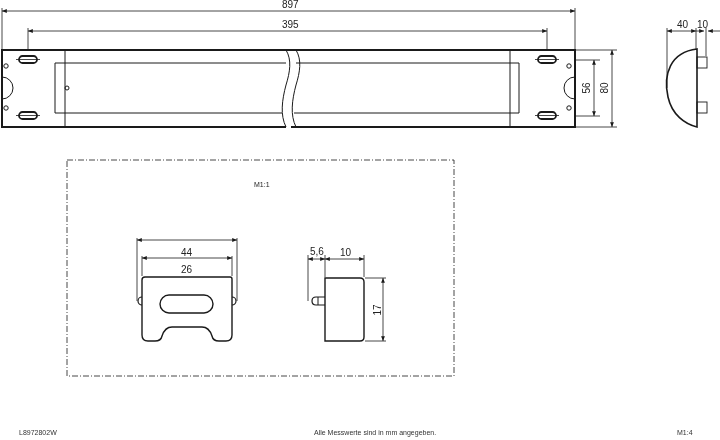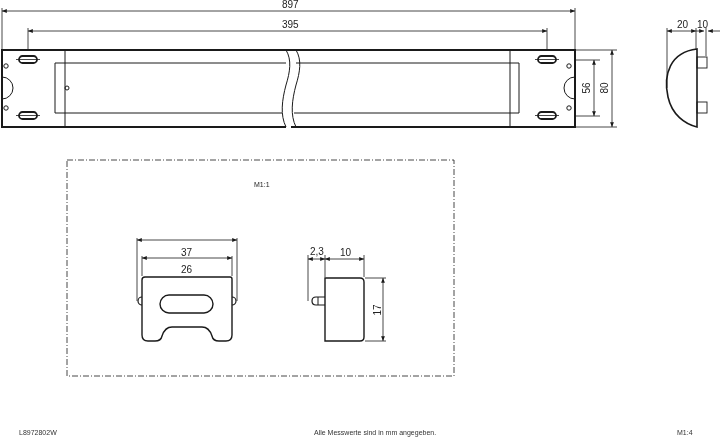--- a/index.html
+++ b/index.html
@@ -127,25 +127,25 @@
         <line x1="383" y1="278" x2="383" y2="341" marker-start="url(#ar)" marker-end="url(#ar)"></line>
       </g>
     </g>
   </g>
 </svg>
 
 <div class="lbl" style="left:282px;top:0px;">897</div>
 <div class="lbl" style="left:282px;top:20px;">395</div>
 <div class="vlbl" style="left:581px;top:83px;">56</div>
 <div class="vlbl" style="left:599px;top:83px;">80</div>
-<div class="lbl" style="left:677px;top:20px;">20</div>
+<div class="lbl" style="left:677px;top:20px;">40</div>
 <div class="lbl" style="left:697px;top:20px;">10</div>
 
 <div class="lbl" style="left:254px;top:180px;font-size:7px;">M1:1</div>
 <div class="lbl" style="left:181px;top:229px;margin-top:36px;">26</div>
-<div class="lbl" style="left:181px;top:248px;">37</div>
-<div class="lbl" style="left:310px;top:247px;">2,3</div>
+<div class="lbl" style="left:181px;top:248px;">44</div>
+<div class="lbl" style="left:310px;top:247px;">5,6</div>
 <div class="lbl" style="left:340px;top:248px;">10</div>
 <div class="vlbl" style="left:372px;top:305px;">17</div>
 
 <div class="foot" style="left:19px;">L8972802W</div>
 <div class="foot" style="left:314px;">Alle Messwerte sind in mm angegeben.</div>
 <div class="foot" style="left:677px;">M1:4</div>
 
 </body></html>

